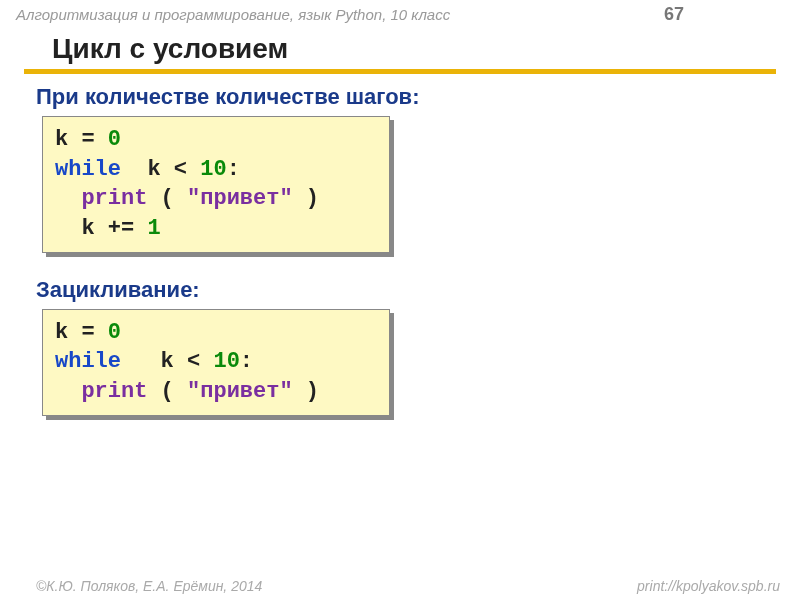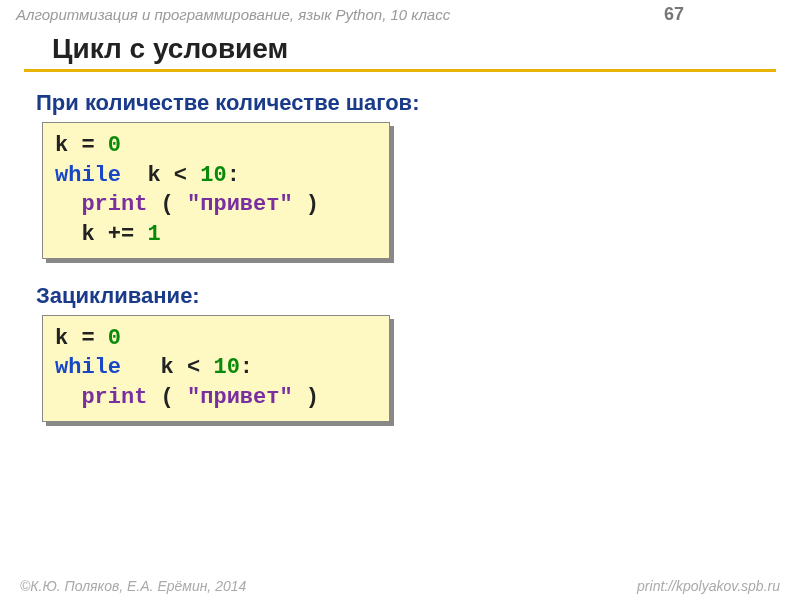--- a/index.html
+++ b/index.html
@@ -25,22 +25,22 @@
     font-style: normal;
     color: #777;
     font-size: 18px;
     margin-right: 100px;
   }
   .title {
     font-size: 28px;
     font-weight: bold;
     color: #222;
     padding: 6px 0 4px 28px;
-    border-bottom: 3px solid #eab308;
-    margin: 0 24px 18px 24px;
+    border-bottom: 5px solid #eab308;
+    margin: 0 24px 10px 24px;
   }
   .subtitle {
     font-size: 22px;
     font-weight: bold;
     color: #1a3a8a;
     margin: 6px 0 6px 36px;
   }
   .code-wrap {
     margin: 4px 0 14px 46px;
     display: inline-block;
@@ -63,21 +63,21 @@
     top: -4px;
     left: -4px;
   }
   .kw { color: #1848c8; }
   .fn { color: #7a2fa0; }
   .num { color: #0a8a0a; }
   .str { color: #7a2fa0; }
   .footer {
     position: absolute;
     bottom: 6px;
-    left: 0;
+    left: 16px;
     right: 0;
     padding: 0 20px;
     display: flex;
     justify-content: space-between;
     color: #aaa;
     font-style: italic;
     font-size: 14px;
   }
 </style>
 </head>

